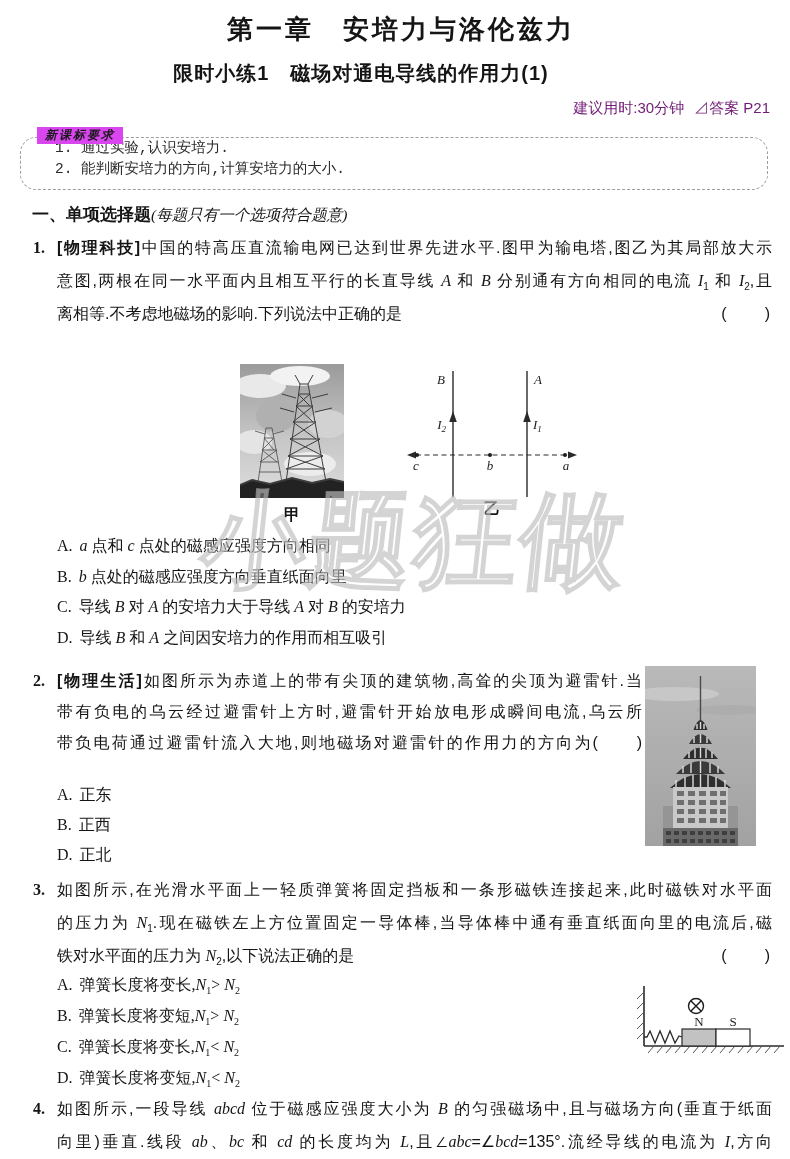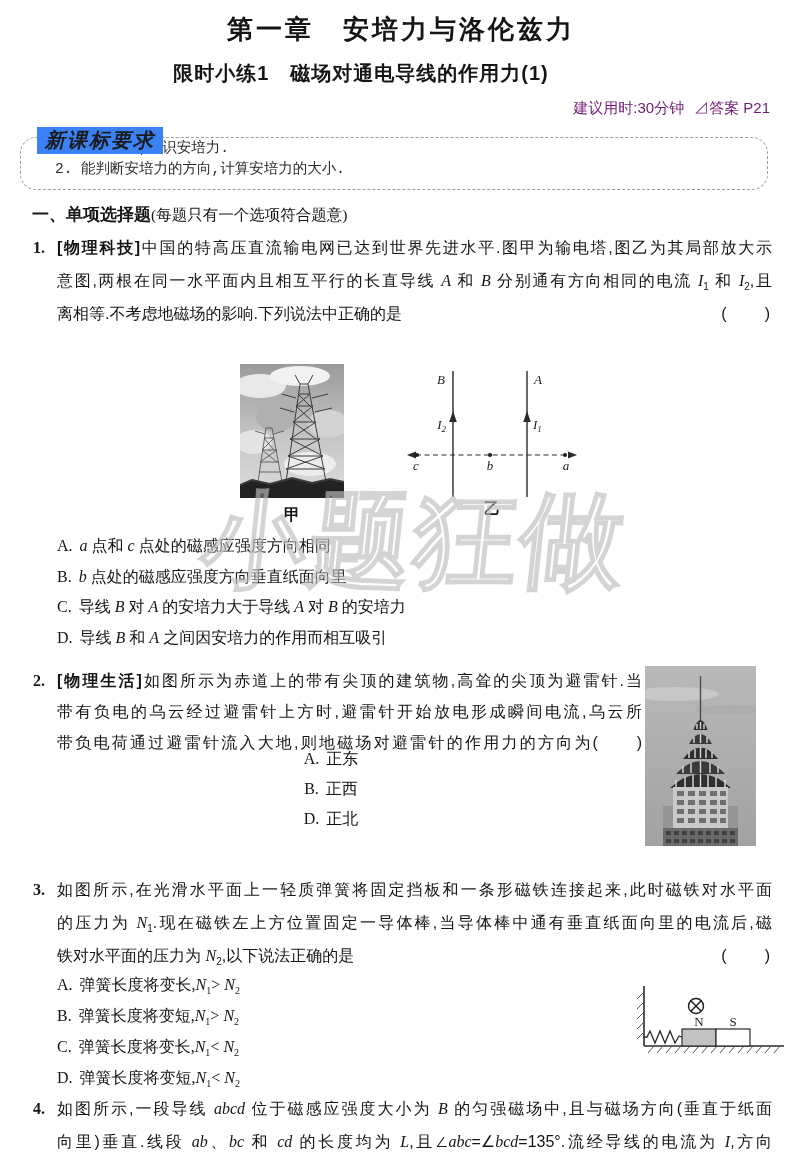--- a/index.html
+++ b/index.html
@@ -22,34 +22,34 @@
   }
   .meta { top:99px; right:20px; font-size:15px; color:#701a75; }
   .meta .sep { display:inline-block; width:10px; }
 
   
   .req-box {
     top:137px; left:20px; width:748px; height:53px;
     border:1.5px dashed #9d9d9d; border-radius:16px;
   }
   .req-label {
-    position:absolute; top:-11px; left:16px; background:#3b82f6; padding:0 8px;
+    position:absolute; top:-11px; left:16px; background:#d946ef; padding:0 8px;
     font-family:"Liberation Serif", serif; font-weight:bold; font-style:italic;
-    font-size:20px; letter-spacing:2px; color:#1a1a1a;
+    font-size:12px; letter-spacing:2px; color:#1a1a1a;
   }
   .req-item {
     margin:0 0 0 22px; font-family:Liberation Mono, monospace;
     font-size:14.5px; line-height:21px; color:#2b2b2b;
   }
   .req-item:first-of-type { margin-top:8px; }
 
   
   .section-heading { top:203px; left:20px; font-size:17px; }
   .section-heading .t { font-weight:bold; }
-  .section-heading .n { font-family:"Liberation Serif", serif; font-size:15.5px; }
+  .section-heading .n { font-family:"Liberation Serif", serif; font-size:15.5px;font-style:italic; }
 
   
   .stem { font-size:16px; }
   .line {
     position:relative; height:33px; line-height:33px;
     text-align:justify; text-align-last:justify;
   }
   .line.noj { text-align:left; text-align-last:left; }
   .line31 { height:31px; line-height:31px; }
   .qnum {
@@ -260,21 +260,21 @@
         <rect x="45" y="173" width="5" height="4"></rect>
         <rect x="53" y="173" width="5" height="4"></rect>
         <rect x="61" y="173" width="5" height="4"></rect>
         <rect x="69" y="173" width="5" height="4"></rect>
         <rect x="77" y="173" width="5" height="4"></rect>
         <rect x="85" y="173" width="5" height="4"></rect>
     </g>
   </svg>
 </figure>
 
-<div class="abs options" style="top:744px; left:45px; width:560px;text-align:center;">
+<div class="abs options" style="top:780px; left:45px; width:560px;">
   <div class="opt opt30"><span class="letter">A.</span><span>正东</span></div>
   <div class="opt opt30"><span class="letter">B.</span><span>正西</span></div>
   <div class="opt opt30"><span class="letter">D.</span><span>正北</span></div>
 </div>
 
 <div class="abs stem" style="top:873px; left:45px; width:727px;">
   <div class="line">
     <span class="qnum">3.</span><span>如图所示,在光滑水平面上一轻质弹簧将固定挡板和一条形磁铁连接起来,此时磁铁对水平面</span>
   </div>
   <div class="line">的压力为 <i>N</i><sub>1</sub>.现在磁铁左上方位置固定一导体棒,当导体棒中通有垂直纸面向里的电流后,磁</div>

